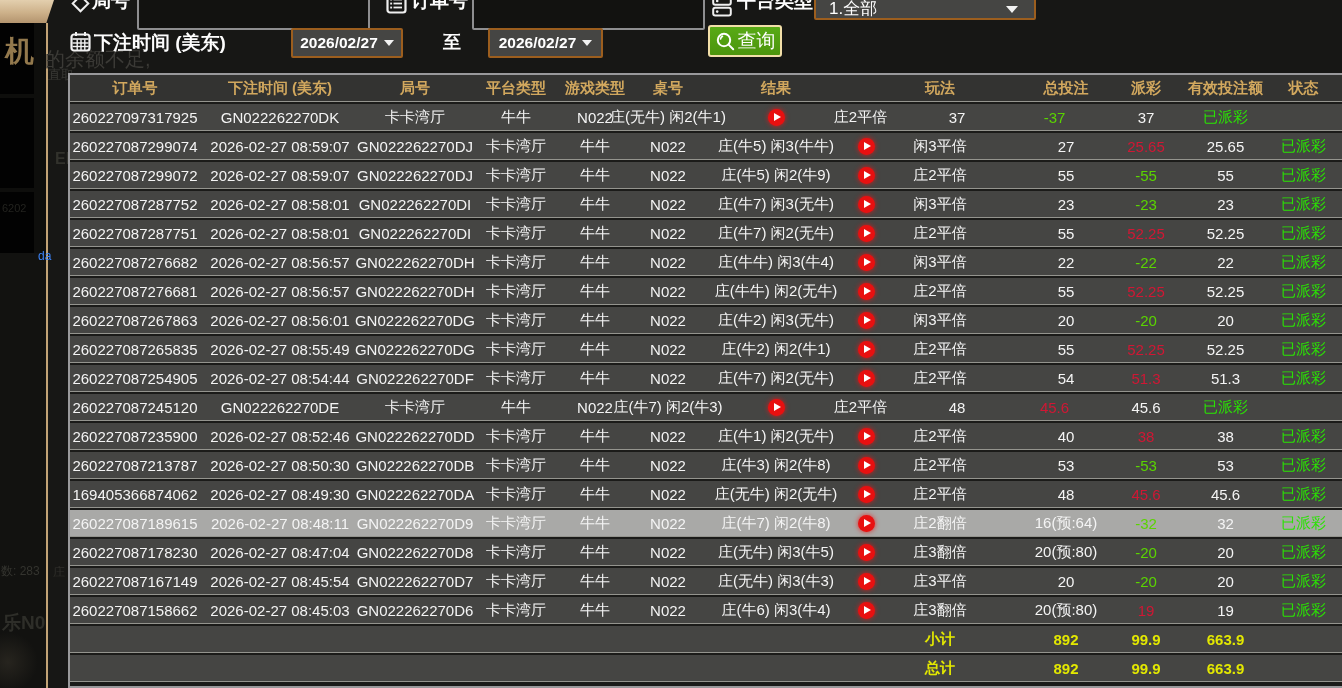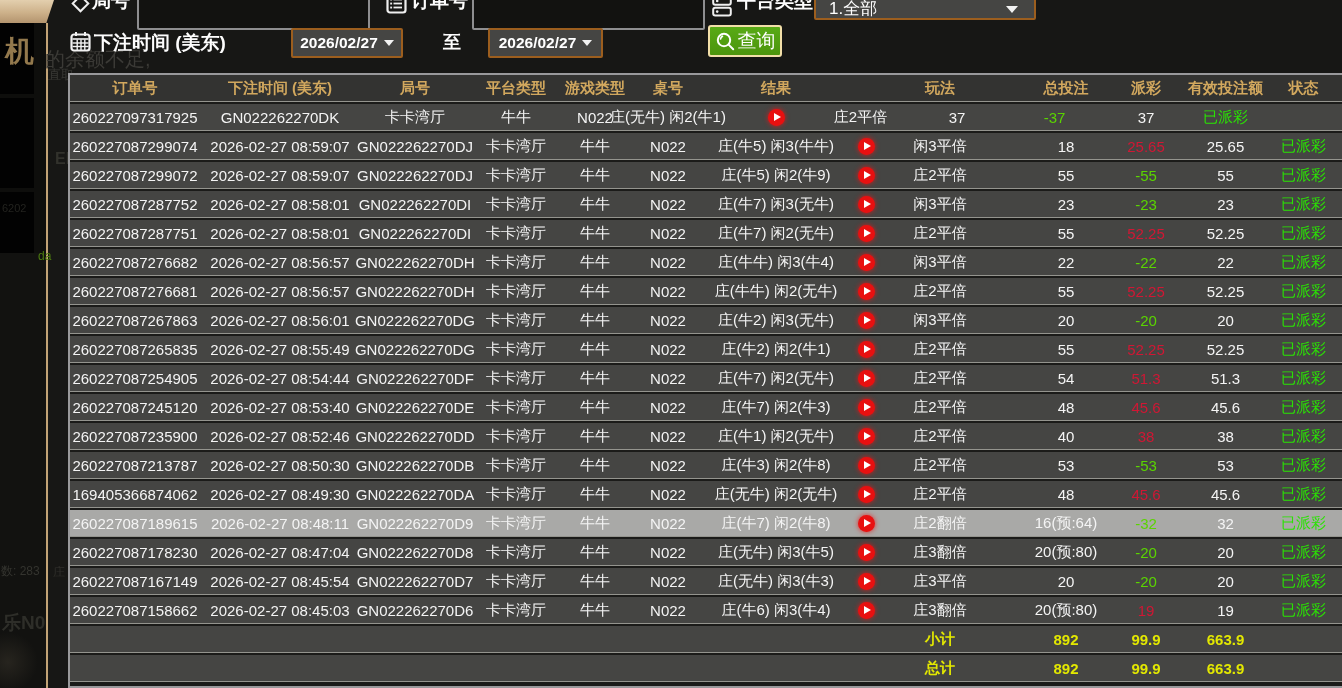--- a/index.html
+++ b/index.html
@@ -78,21 +78,21 @@
   <div class="ghost abs" style="left:2px;top:610px;font-size:19px;font-weight:bold;color:#2e2e29;">乐N07</div>
   <div class="ghost-circle abs"></div>
 </div>
 
 <div id="panel" class="abs"></div>
 <div id="panel-border" class="abs"></div>
 
 <div class="ghost abs" style="left:45px;top:46px;font-size:20px;color:#3b3a36;">的余额不足,</div>
 <div class="ghost abs" style="left:48px;top:66px;font-size:13px;color:#393935;">直取</div>
 <div class="ghost abs" style="left:55px;top:150px;font-size:16px;font-weight:bold;color:#32322c;">EN</div>
-<div class="ghost abs" style="left:38px;top:249px;font-size:12px;color:#4d7c0f;">da</div>
+<div class="ghost abs" style="left:38px;top:249px;font-size:12px;color:#3b82f6;">da</div>
 <div class="ghost abs" style="left:53px;top:564px;font-size:12px;color:#302f2b;">庄</div>
 
 <div class="diamond-icon abs"></div>
 <div class="f-label abs" style="left:92px;top:-12px;">局号</div>
 <input class="f-input abs" style="left: 137px; top: -7px; width: 233px;" value="">
 
 <svg class="abs icon-svg" style="left:386px;top:-7px;" width="21" height="21" viewBox="0 0 21 21">
   <rect x="1.5" y="1.5" width="18" height="18" rx="2.5" fill="none" stroke="#efefef" stroke-width="2.2"></rect>
   <line x1="7.5" y1="6.5" x2="16" y2="6.5" stroke="#efefef" stroke-width="1.8"></line>
   <line x1="7.5" y1="10.5" x2="16" y2="10.5" stroke="#efefef" stroke-width="1.8"></line>
@@ -185,21 +185,21 @@
       <div class="tc c2">2026-02-27 08:59:07</div>
       <div class="tc c3">GN022262270DJ</div>
       <div class="tc c4">卡卡湾厅</div>
       <div class="tc c5">牛牛</div>
       <div class="tc c6">N022</div>
       <div class="tc c7">庄(牛5) 闲3(牛牛)</div>
       <div class="tc c8">
         <div class="play-icon"></div>
       </div>
       <div class="tc c9">闲3平倍</div>
-      <div class="tc c10">18</div>
+      <div class="tc c10">27</div>
       <div class="tc c11 pos">25.65</div>
       <div class="tc c12">25.65</div>
       <div class="tc c13 status">已派彩</div>
     </div>
     <div class="trow">
       <div class="tc c1">260227087299072</div>
       <div class="tc c2">2026-02-27 08:59:07</div>
       <div class="tc c3">GN022262270DJ</div>
       <div class="tc c4">卡卡湾厅</div>
       <div class="tc c5">牛牛</div>
@@ -328,21 +328,20 @@
         <div class="play-icon"></div>
       </div>
       <div class="tc c9">庄2平倍</div>
       <div class="tc c10">54</div>
       <div class="tc c11 pos">51.3</div>
       <div class="tc c12">51.3</div>
       <div class="tc c13 status">已派彩</div>
     </div>
     <div class="trow">
       <div class="tc c1">260227087245120</div>
-      <div class="tc c2">2026-02-27 08:53:40</div>
       <div class="tc c3">GN022262270DE</div>
       <div class="tc c4">卡卡湾厅</div>
       <div class="tc c5">牛牛</div>
       <div class="tc c6">N022</div>
       <div class="tc c7">庄(牛7) 闲2(牛3)</div>
       <div class="tc c8">
         <div class="play-icon"></div>
       </div>
       <div class="tc c9">庄2平倍</div>
       <div class="tc c10">48</div>

